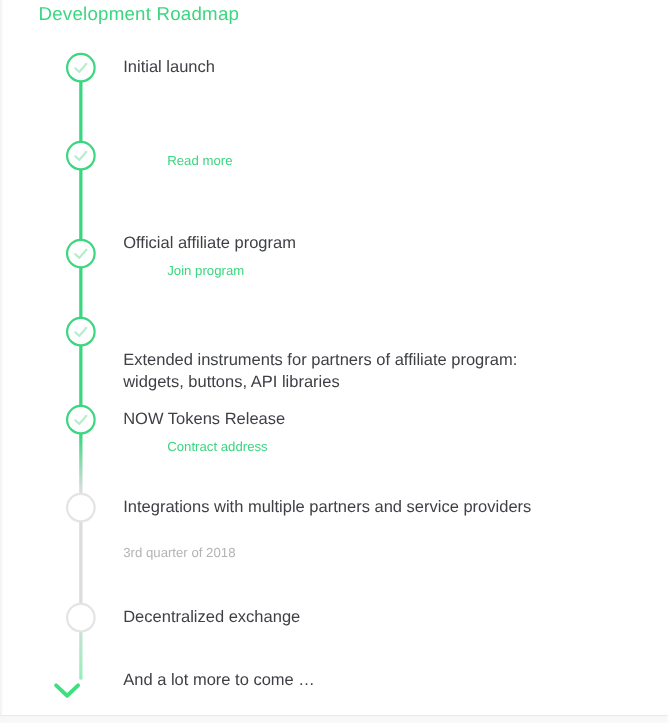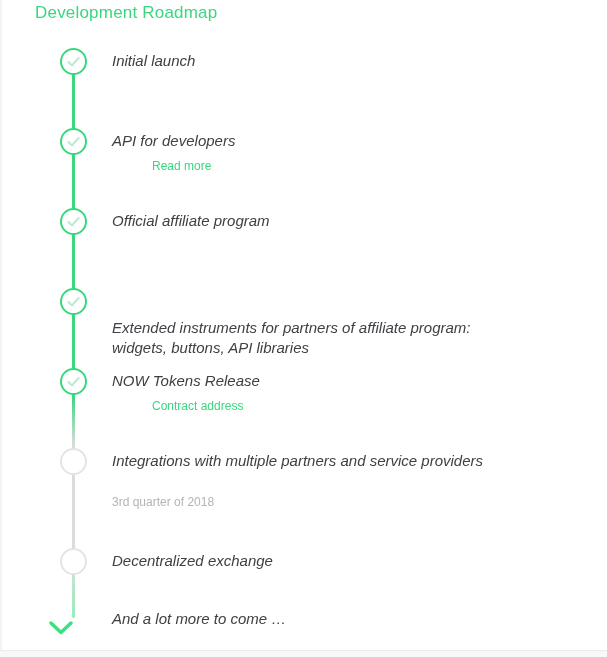--- a/index.html
+++ b/index.html
@@ -35,38 +35,38 @@
   .marker {
     flex: 0 0 27px; width: 27px; height: 27px;
     border-radius: 50%; background: #ffffff;
     display: flex; align-items: center; justify-content: center;
   }
   .marker.done { border: 2px solid #3bd67f; }
   .marker.upcoming { border: 2px solid #e4e4e4; }
   .marker-spacer { flex: 0 0 27px; width: 27px; height: 27px; position: relative; }
   .content { flex: 1; padding-top: 3px; }
   .title {
-    font-size: 15px; line-height: 20px; color: #3f4045; font-style: italic;
+    font-size: 15px; line-height: 20px; color: #3f4045;
   }
   .title.narrow { max-width: 400px; margin-top: 27px; }
   .links { margin-top: 8px; display: flex; gap: 12px; }
   .links a {
     font-size: 12px; line-height: 14px; color: #3bd67f;
     text-decoration: none; cursor: pointer; margin-left: 40px;
   }
   .note { margin-top: 24px; font-size: 12px; line-height: 14px; color: #b4b4b6; }
   .chevron { position: absolute; left: -12px; top: 14px; }
   .bottom-strip {
     position: absolute; left: 0; bottom: 0; width: 100%; height: 7px;
     background: #f7f8f9; border-top: 1px solid #eaebec;
   }
   
   .i0 { top: 48px; }
   .i1 { top: 128px; }
-  .i2 { top: 208px; }
+  .i2 { top: 208px; align-items: center; }
   .i3 { top: 288px; }
   .i4 { top: 368px; }
   .i5 { top: 448px; }
   .i6 { top: 548px; }
   .i7 { top: 606px; }
 </style>
 </head>
 <body>
 
 <div class="left-edge"></div>
@@ -86,35 +86,37 @@
   </div>
 </div>
 
 <div class="item i1">
   <div class="marker done">
     <svg width="23" height="23" viewBox="0 0 23 23">
       <path d="M6.5 12 L10 15.5 L16.5 8" fill="none" stroke="#b9eccd" stroke-width="2" stroke-linecap="round" stroke-linejoin="round"></path>
     </svg>
   </div>
   <div class="content">
-    <div class="title">API for developers</div>
     <div class="links">
       <a>Read more</a>
     </div>
   </div>
 </div>
 
 <div class="item i2">
   <div class="marker done">
     <svg width="23" height="23" viewBox="0 0 23 23">
       <path d="M6.5 12 L10 15.5 L16.5 8" fill="none" stroke="#b9eccd" stroke-width="2" stroke-linecap="round" stroke-linejoin="round"></path>
     </svg>
   </div>
   <div class="content">
     <div class="title">Official affiliate program</div>
+    <div class="links">
+      <a>Join program</a>
+    </div>
   </div>
 </div>
 
 <div class="item i3">
   <div class="marker done">
     <svg width="23" height="23" viewBox="0 0 23 23">
       <path d="M6.5 12 L10 15.5 L16.5 8" fill="none" stroke="#b9eccd" stroke-width="2" stroke-linecap="round" stroke-linejoin="round"></path>
     </svg>
   </div>
   <div class="content">

